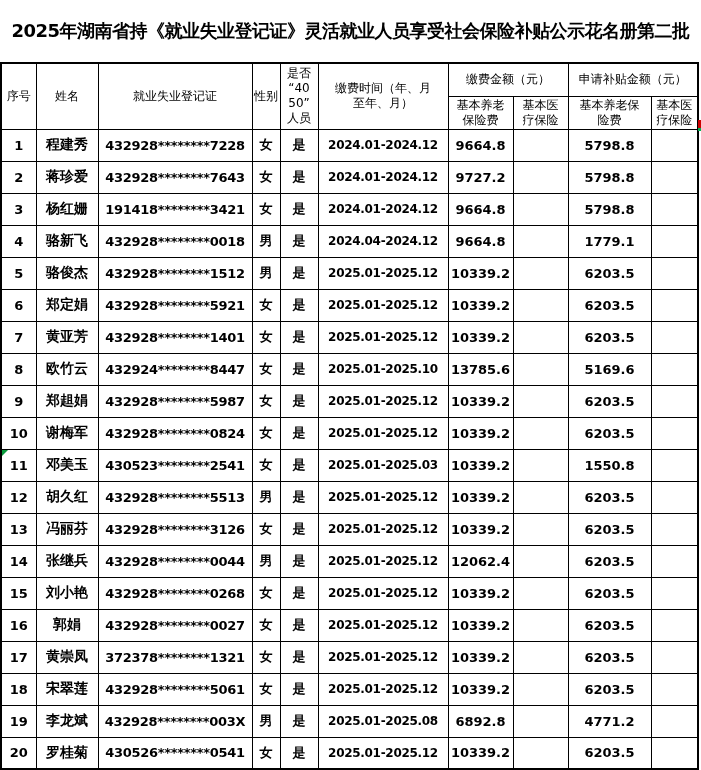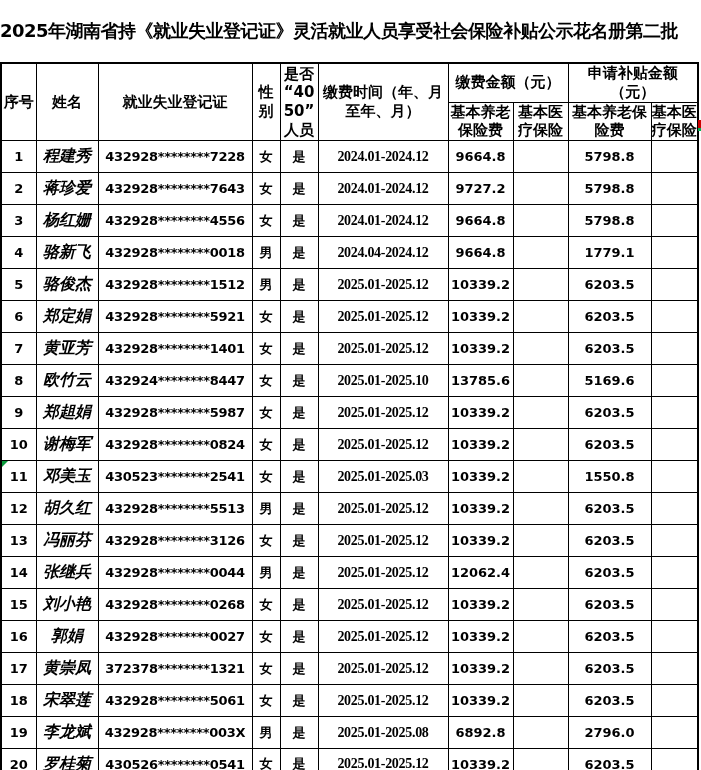--- a/index.html
+++ b/index.html
@@ -2,46 +2,46 @@
 <html><head>
 <meta charset="utf-8">
 <style>
   html,body { margin:0; padding:0; background:#fff; }
   .page {
     position:relative; width:701px; height:770px; background:#fff;
     font-family:"DejaVu Sans","Liberation Sans",sans-serif;
     color:#000; overflow:hidden;
   }
   .title-bar {
-    height:62px; display:flex; align-items:center; 
+    height:62px; display:flex; align-items:center; justify-content:center;
   }
   .title-bar h1 {
     margin:0; font-size:18px; font-weight:bold; letter-spacing:-0.5px;
     white-space:nowrap; text-align:center;
   }
   table.roster {
     border-collapse:collapse; table-layout:fixed; width:697px;
     border:2px solid #000;
   }
   table.roster th, table.roster td {
     border:1px solid #000; padding:0; text-align:center; vertical-align:middle;
     overflow:hidden;
   }
   table.roster th {
-    font-size:15px; font-weight:bold; line-height:1.25;
+    font-size:12px; font-weight:normal; line-height:1.25;
     white-space:pre-line;
   }
   tr.h-row { height:33px; }
   tr.d-row { height:32px; }
   td.c-serial  { font-size:13px; font-weight:bold; }
-  td.c-name    { font-size:16px; font-weight:bold; letter-spacing:0;font-style:italic; }
+  td.c-name    { font-size:14px; font-weight:bold; letter-spacing:0; }
   td.c-id      { font-size:13px; font-weight:bold; letter-spacing:-0.3px;margin-top:25px; }
   td.c-gender  { font-size:13px; font-weight:bold; }
   td.c-4050    { font-size:13px; font-weight:bold; }
-  td.c-period  { font-size:14px; font-weight:bold; letter-spacing:-0.3px;font-family:Liberation Serif, serif; }
+  td.c-period  { font-size:12px; font-weight:bold; letter-spacing:-0.3px; }
   td.c-num     { font-size:13px; font-weight:bold; }
   tr.flagged td.c-serial { position:relative; }
   tr.flagged td.c-serial::before {
     content:""; position:absolute; left:0; top:0;
     border-top:6px solid #0a9a3c; border-right:6px solid transparent;
   }
   .edge-marker-red {
     position:absolute; left:698px; top:120px; width:3px; height:8px;
     background:#cc0000;
   }
@@ -119,21 +119,21 @@
       <td class="c-4050">是</td>
       <td class="c-period">2024.01-2024.12</td>
       <td class="c-num">9727.2</td>
       <td class="c-num"></td>
       <td class="c-num">5798.8</td>
       <td class="c-num"></td>
     </tr>
         <tr class="d-row">
       <td class="c-serial">3</td>
       <td class="c-name">杨红姗</td>
-      <td class="c-id">432928********4556</td>
+      <td class="c-id">191418********3421</td>
       <td class="c-gender">女</td>
       <td class="c-4050">是</td>
       <td class="c-period">2024.01-2024.12</td>
       <td class="c-num">9664.8</td>
       <td class="c-num"></td>
       <td class="c-num">5798.8</td>
       <td class="c-num"></td>
     </tr>
         <tr class="d-row">
       <td class="c-serial">4</td>
@@ -317,21 +317,21 @@
     </tr>
         <tr class="d-row">
       <td class="c-serial">19</td>
       <td class="c-name">李龙斌</td>
       <td class="c-id">432928********003X</td>
       <td class="c-gender">男</td>
       <td class="c-4050">是</td>
       <td class="c-period">2025.01-2025.08</td>
       <td class="c-num">6892.8</td>
       <td class="c-num"></td>
-      <td class="c-num">2796.0</td>
+      <td class="c-num">4771.2</td>
       <td class="c-num"></td>
     </tr>
         <tr class="d-row">
       <td class="c-serial">20</td>
       <td class="c-name">罗桂菊</td>
       <td class="c-id">430526********0541</td>
       <td class="c-gender">女</td>
       <td class="c-4050">是</td>
       <td class="c-period">2025.01-2025.12</td>
       <td class="c-num">10339.2</td>

